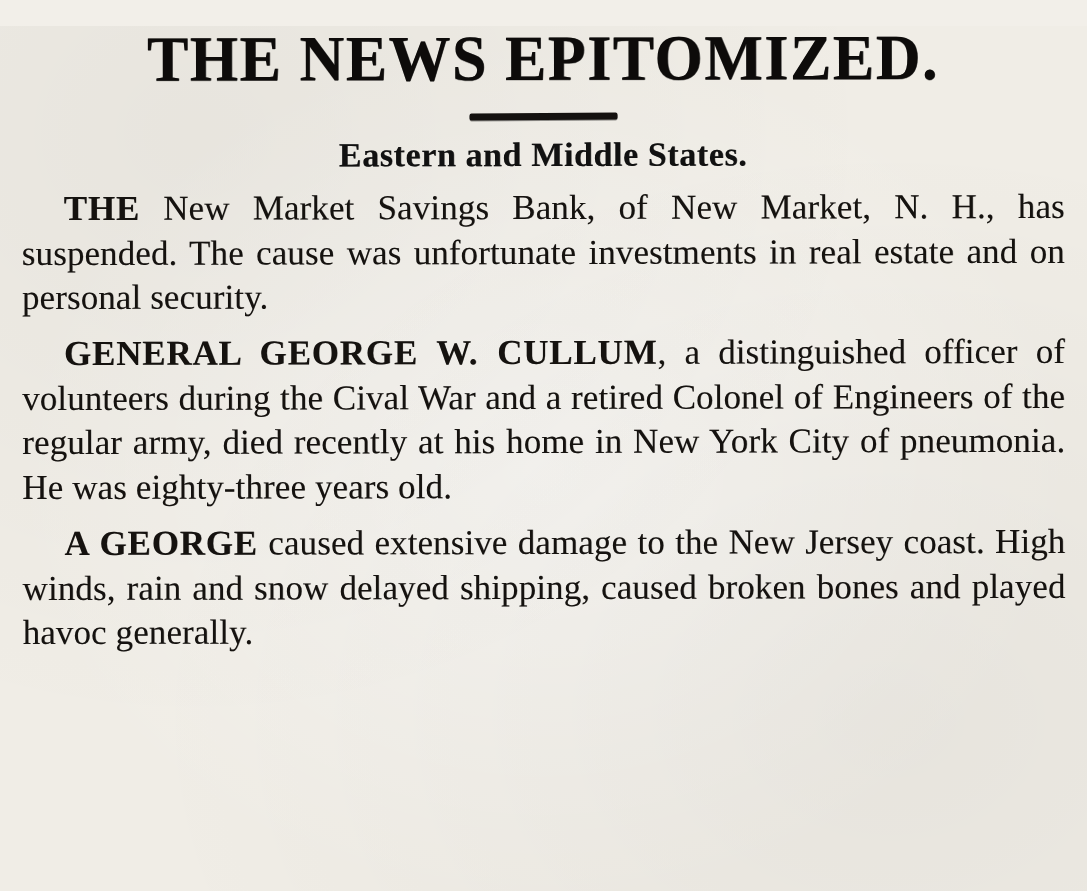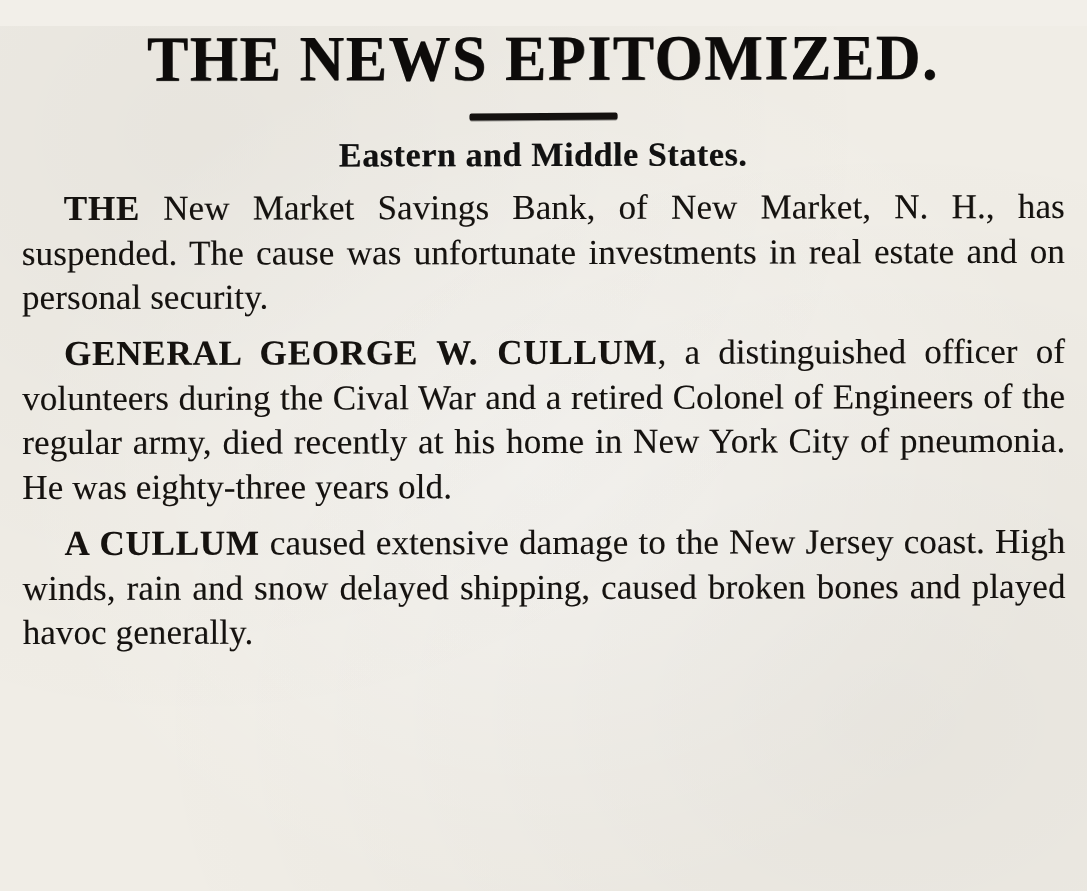--- a/index.html
+++ b/index.html
@@ -105,17 +105,17 @@
     </div>
 
     <h2 class="subhead">Eastern and Middle States.</h2>
 
     <div class="article">
 
       <p><span class="smallcaps">THE</span><span> New Market Savings Bank, of New Market, N. H., has suspended.  The cause was unfortunate investments in real estate and on personal security.</span></p>
 
       <p><span class="smallcaps">GENERAL GEORGE W. CULLUM</span><span>, a distinguished officer of volunteers during the Cival War and a retired Colonel of Engineers of the regular army, died recently at his home in New York City of pneumonia.  He was eighty-three years old.</span></p>
 
-      <p><span class="smallcaps">A CULLUM</span><span> caused extensive damage to the New Jersey coast.  High winds, rain and snow delayed shipping, caused broken bones and played havoc generally.</span></p>
+      <p><span class="smallcaps">A GEORGE</span><span> caused extensive damage to the New Jersey coast.  High winds, rain and snow delayed shipping, caused broken bones and played havoc generally.</span></p>
 
     </div>
   </div>
 </div>
 
 </body></html>

